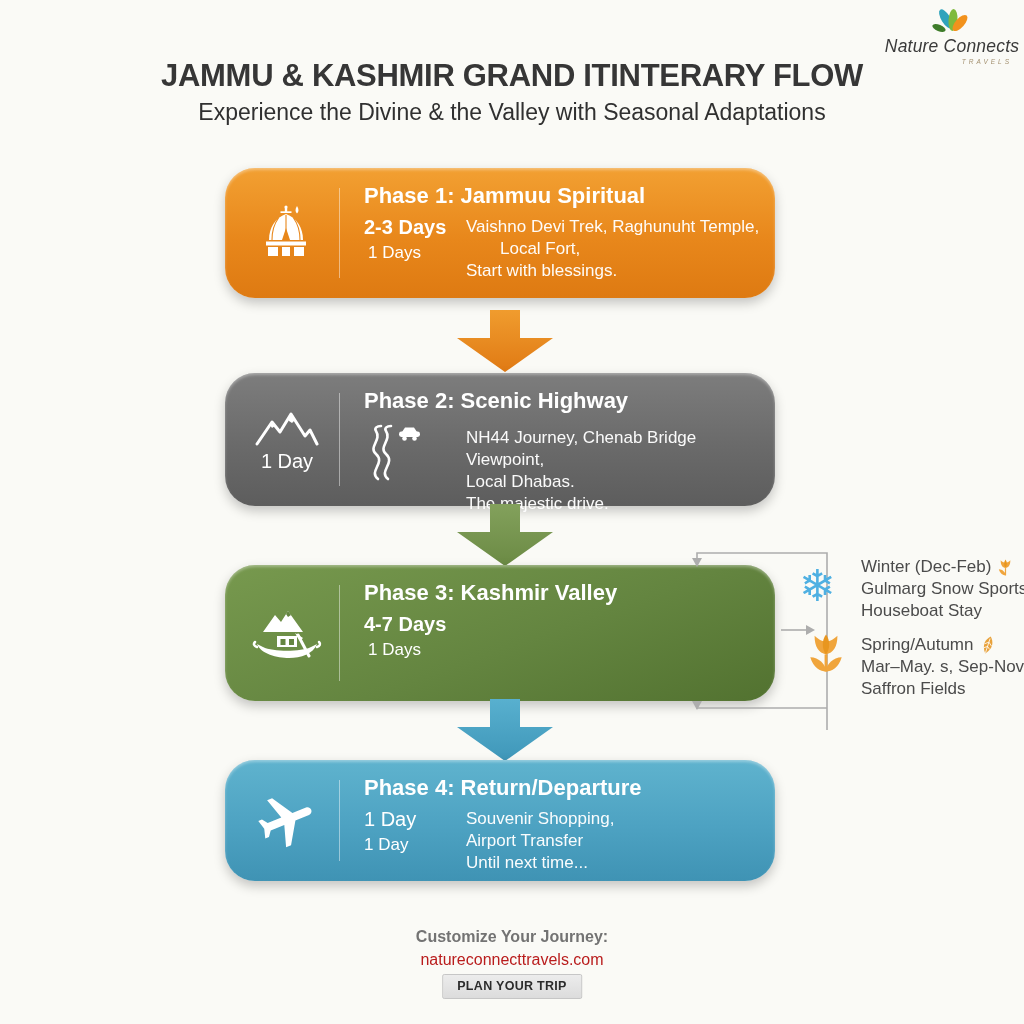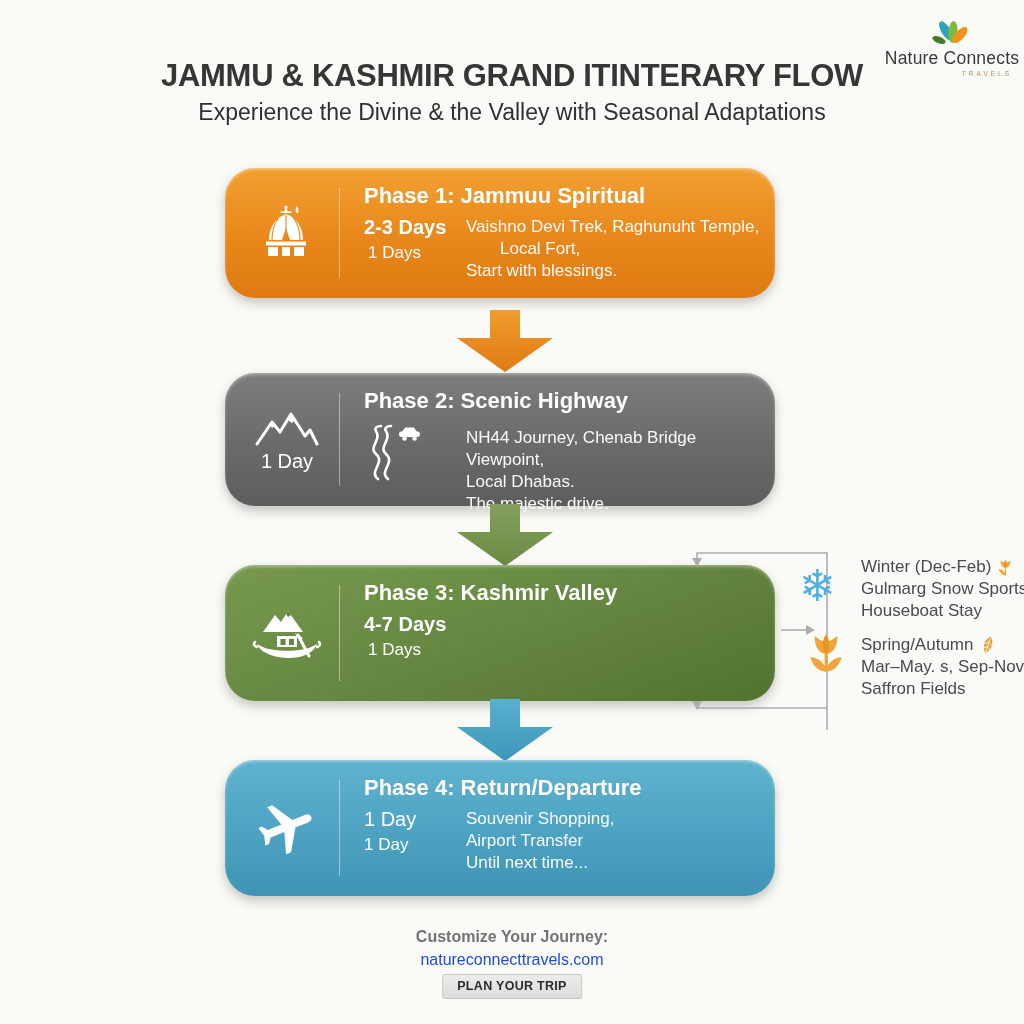--- a/index.html
+++ b/index.html
@@ -1,36 +1,36 @@
 <!DOCTYPE html>
 <html><head>
 <meta charset="utf-8">
 <style>
   * { margin:0; padding:0; box-sizing:border-box; }
   html,body { width:1024px; height:1024px; }
   body { font-family:"Liberation Sans","DejaVu Sans",sans-serif; background:#fafaf6; position:relative; overflow:hidden; }
   .abs { position:absolute; }
 
   
-  .logo { left:882px; top:16px; width:140px; text-align:center; }
+  .logo { left:882px; top:4px; width:140px; text-align:center;font-style:italic; }
   .logo-leaves { display:block; margin:0 auto; }
   .logo-name { font-size:17.5px; color:#3a3a3a; font-weight:500; letter-spacing:.2px; margin-top:-2px; }
   .logo-tagline { font-size:6.5px; letter-spacing:3px; color:#a3906f; text-align:right; padding-right:10px; margin-top:1px; }
 
   
   .title { left:0; top:58px; width:1024px; text-align:center; font-size:31px; font-weight:800; color:#363636; letter-spacing:-.3px; }
   .subtitle { left:0; top:99px; width:1024px; text-align:center; font-size:23px; font-weight:500; color:#303030; }
 
   
   .phase { left:225px; width:550px; border-radius:30px; display:flex; align-items:stretch; color:#fff;
            box-shadow:0 5px 12px rgba(0,0,0,.22), inset 0 2px 3px rgba(255,255,255,.35); }
   .phase-1 { top:168px; height:130px; background:linear-gradient(180deg,#f2a032 0%,#e8871b 55%,#de7a12 100%); }
   .phase-2 { top:373px; height:133px; background:linear-gradient(180deg,#7d7d7d 0%,#6a6a6a 55%,#5d5d5d 100%); }
   .phase-3 { top:565px; height:136px; background:linear-gradient(160deg,#77994e 0%,#648540 55%,#527230 100%); }
-  .phase-4 { top:760px; height:136px; background:linear-gradient(180deg,#5fb3ce 0%,#4da2c2 55%,#3f93b4 100%); }
+  .phase-4 { top:760px; height:121px; background:linear-gradient(180deg,#5fb3ce 0%,#4da2c2 55%,#3f93b4 100%); }
   .icon-col { width:104px; margin-left:10px; display:flex; flex-direction:column; align-items:center; justify-content:center; gap:4px; flex:none; }
   .icon-day { font-size:20px; font-weight:400; color:#fff; }
   .vdiv { width:1px; background:rgba(255,255,255,.45); margin:20px 6px 20px 0; flex:none; }
   .content { flex:1; padding:15px 8px 8px 18px; }
   .phase-title { font-size:22px; font-weight:700; margin-bottom:7px; }
   .phase-body { display:flex; }
   .days-col { width:102px; flex:none; }
   .days-primary { font-size:20px; font-weight:700; }
   .days-secondary { font-size:17px; margin-top:4px; padding-left:4px; }
   .desc-col { font-size:17px; line-height:22px; color:rgba(255,255,255,.97); }
@@ -45,21 +45,21 @@
   .bracket { left:688px; top:545px; }
   .snowflake { left:799px; top:564px; font-size:44px; color:#4fb0e2; line-height:44px; font-family:"DejaVu Sans",sans-serif; }
   .tulip-main { left:806px; top:633px; }
   .season-block { width:220px; font-size:17px; line-height:22px; color:#4b4b4b; }
   .sb-winter { left:861px; top:556px; }
   .sb-spring { left:861px; top:634px; }
   .season-title { font-weight:400; display:flex; align-items:center; gap:6px; }
 
   
   .cta-heading { left:0; top:928px; width:1024px; text-align:center; font-size:16px; font-weight:600; color:#737373; }
-  .cta-site { left:0; top:951px; width:1024px; text-align:center; font-size:16px; color:#1d4ed8; }
+  .cta-site { left:0; top:951px; width:1024px; text-align:center; font-size:16px; color:#b91c1c; }
   .cta-button { left:50%; top:974px; transform:translateX(-50%); background:linear-gradient(#ececec,#dcdcdc);
                 border:1px solid #c6c6c6; border-radius:2px; padding:4px 14px 5px; font-size:12.5px; font-weight:700;
                 letter-spacing:.3px; color:#2c2c2c; cursor:pointer; font-family:inherit; }
 </style>
 </head>
 <body>
 
 <div class="abs logo">
   <svg class="logo-leaves" width="52" height="34" viewBox="0 0 52 34">
     <ellipse cx="20" cy="15" rx="4.5" ry="11" transform="rotate(-32 20 15)" fill="#2fa3bc"></ellipse>

